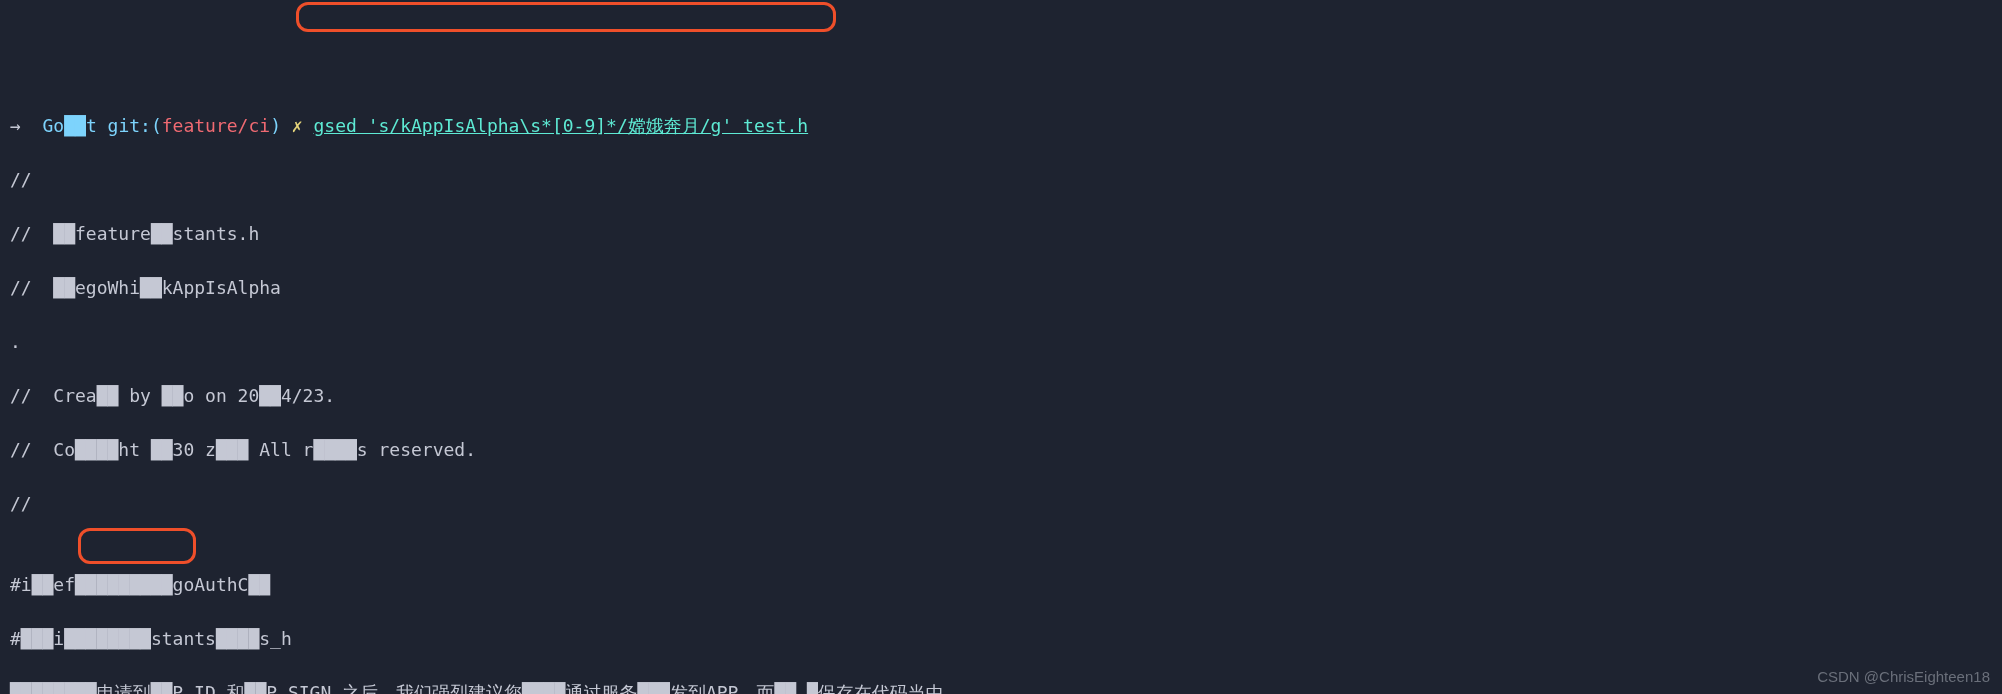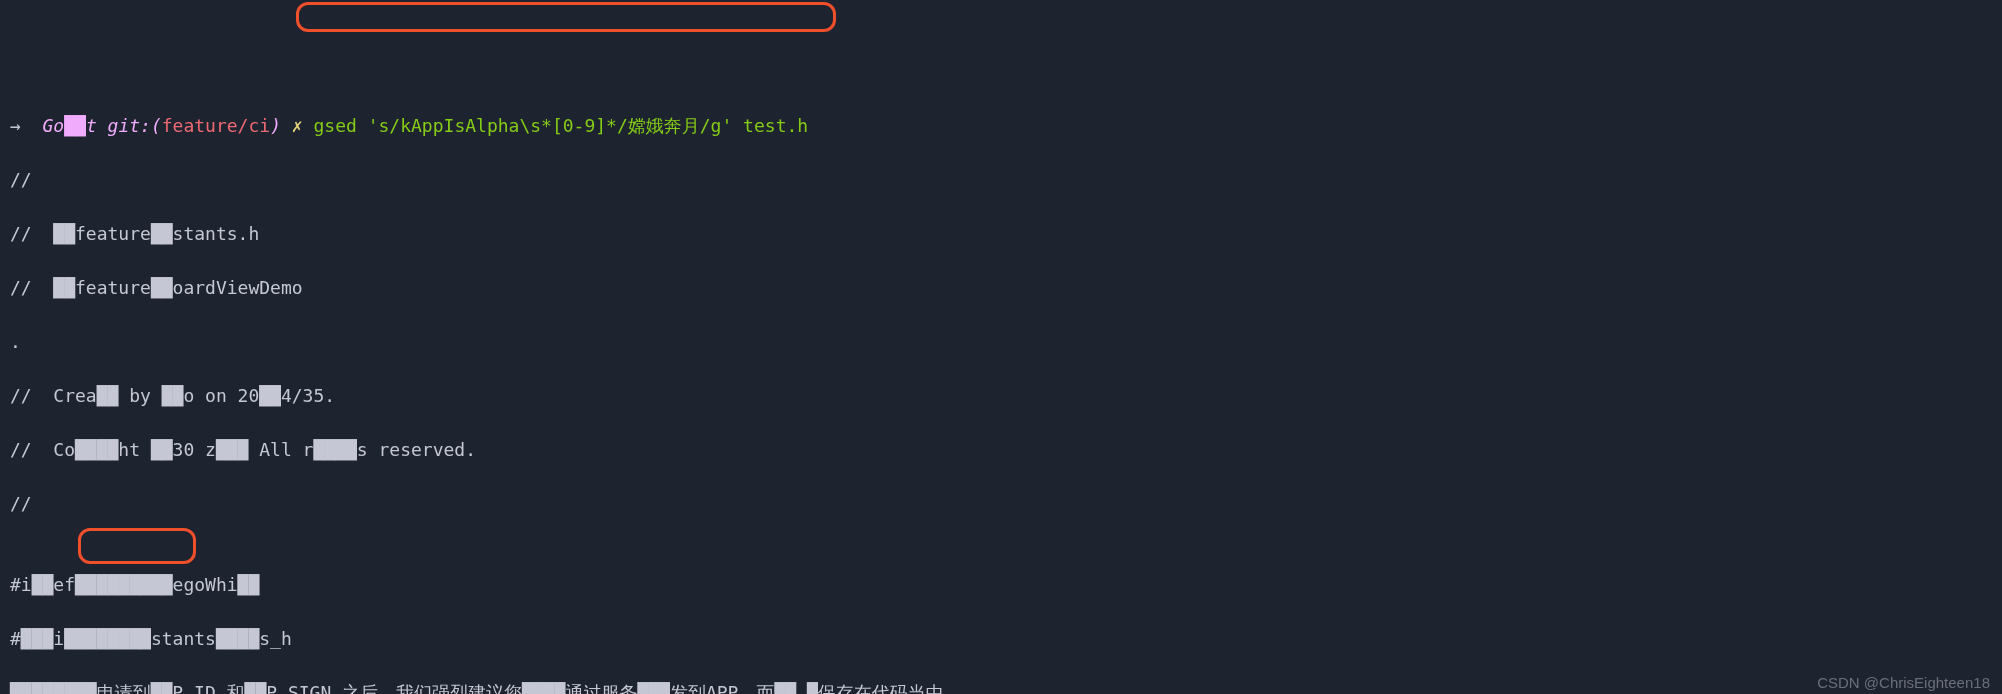--- a/index.html
+++ b/index.html
@@ -11,54 +11,54 @@
     line-height: 1.5;
     padding: 4px 10px;
     width: 2002px;
     height: 694px;
     overflow: hidden;
     position: relative;
     white-space: pre;
   }
   .line { display: block; }
   .arrow { color: #c5c8d4; }
-  .cyan { color: #f0abfc; font-style: italic; }
+  .cyan { color: #7dd3fc; }
   .red { color: #f06a72; text-align: center; }
   .yellow { color: #e5d47a; }
-  .text { color: #84cc16; }
+  .text { color: #5eead4; text-decoration: underline; }
   .highlight-box-1 {
     position: absolute;
     border: 3px solid #ef4f2a;
     border-radius: 12px;
     pointer-events: none;
   }
   .watermark {
     position: absolute;
     right: 12px;
-    bottom: 0;
+    bottom: 6px;
     color: #6a6f7a;
     font-size: 15px;
     font-family: Arial, sans-serif;
   }
 </style>
 </head>
 <body>
 
 
 
 <div class="line"><span class="arrow">→</span>  <span class="cyan">Go██t</span> <span class="cyan">git:(</span><span class="red">feature/ci</span><span class="cyan">)</span> <span class="yellow">✗</span> <span class="text">gsed 's/kAppIsAlpha\s*[0-9]*/嫦娥奔月/g' test.h</span></div>
 <div class="line"><span>//</span></div>
 <div class="line"><span>//  ██feature██stants.h</span></div>
-<div class="line"><span>//  ██feature██oardViewDemo</span></div>
+<div class="line"><span>//  ██egoWhi██kAppIsAlpha</span></div>
 <div class="line"><span>.</span></div>
-<div class="line"><span>//  Crea██ by ██o on 20██4/35.</span></div>
+<div class="line"><span>//  Crea██ by ██o on 20██4/23.</span></div>
 <div class="line"><span>//  Co████ht ██30 z███ All r████s reserved.</span></div>
 <div class="line"><span>//</span></div>
 <div class="line"><span></span></div>
-<div class="line"><span>#i██ef█████████egoWhi██</span></div>
+<div class="line"><span>#i██ef█████████goAuthC██</span></div>
 <div class="line"><span>#███i████████stants████s_h</span></div>
 <div class="line"><span>████████申请到██P_ID 和██P_SIGN 之后，我们强烈建议您████通过服务███发到APP，而██.█保存在代码当中</span></div>
 
 
 
 
 <div class="line"><span></span></div>
 
 <div class="line"><span></span></div>
 <div class="line"><span></span></div>

